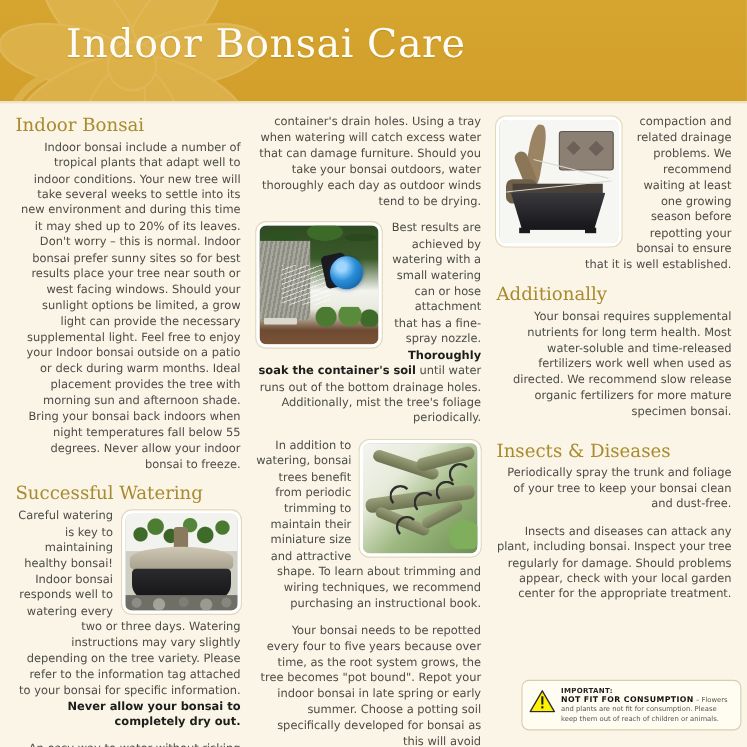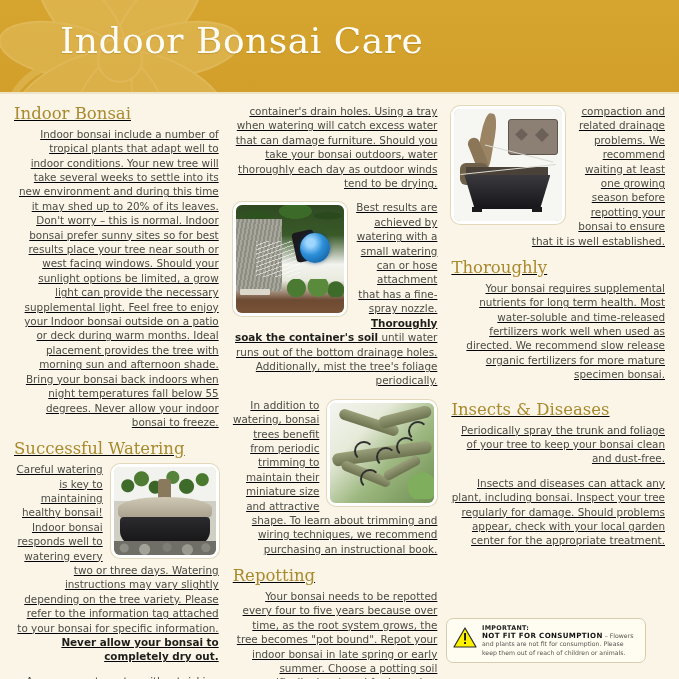--- a/index.html
+++ b/index.html
@@ -2,21 +2,21 @@
 <html><head>
 <meta charset="utf-8">
 <style>
   html,body{margin:0;padding:0;}
   body{
     width:679px;height:679px;
     background:#FAF5E6;
     font-family:"DejaVu Sans", sans-serif;
     overflow:hidden;
   }
-  .page{position:relative;width:679px;height:679px;background:#FAF5E6;text-decoration:underline;}
+  .page{position:relative;width:679px;height:679px;background:#FAF5E6;}
 
   
   .header{
     position:relative;
     height:92px;
     background:#D4A22C;
     background:linear-gradient(180deg,#D6A52F 0%,#D2A02A 100%);
     overflow:hidden;
     border-bottom:2px solid #EDE3C8;
   }
@@ -156,21 +156,21 @@
   .ph4 .pot{left:10px;top:66px;width:86px;height:34px;
     background:linear-gradient(180deg,#3a3a3e,#16161a);
     clip-path:polygon(0 0,100% 0,88% 100%,12% 100%);}
   .ph4 .feet{left:18px;top:98px;width:70px;height:5px;
     background:linear-gradient(90deg,#1a1a1d 0 10px,transparent 10px 60px,#1a1a1d 60px 70px);}
   .ph4 .wire{position:absolute;border-top:1px solid #d9d9d2;}
   .ph4 .w1{left:6px;top:60px;width:96px;transform:rotate(-6deg);}
   .ph4 .w2{left:30px;top:44px;width:70px;transform:rotate(14deg);}
 
   
-  .warnwrap{position:absolute;left:446px;top:618px;width:200px;}
+  .warnwrap{position:absolute;left:474px;top:618px;width:200px;}
   .warn{
     border:1px solid #D8CDAE;
     border-radius:7px;
     background:#FFFDF2;
     padding:5px 7px 5px 6px;
     display:flex;
     gap:5px;
     align-items:flex-start;
   }
   .tri{
@@ -260,21 +260,20 @@
         <i class="w" style="left:24px;top:38px;"></i>
         <i class="w" style="left:46px;top:44px;"></i>
         <i class="w" style="left:66px;top:34px;"></i>
         <i class="w" style="left:30px;top:66px;"></i>
         <i class="w" style="left:78px;top:18px;"></i>
       </div>
 
       <p class="body">In addition to watering, bonsai trees benefit from periodic trimming to maintain their miniature size and attractive shape. To learn about trimming and wiring techniques, we recommend purchasing an instructional book.</p>
       <div class="clear"></div>
 
-      <h2 class="sec">Repotting</h2>
       <p class="body">Your bonsai needs to be repotted every four to five years because over time, as the root system grows, the tree becomes "pot bound". Repot your indoor bonsai in late spring or early summer. Choose a potting soil specifically developed for bonsai as this will avoid</p>
     </div>
 
     <div class="col col3">
 
       <div class="photo ph4 fl-left">
         <i class="bg"></i>
           <i class="trunk"></i>
           <i class="trunk2"></i>
           <i class="roots"></i>
@@ -282,21 +281,21 @@
           <i class="pot"></i>
           <i class="feet"></i>
         <i class="inset"></i>
         <i class="wire w1"></i>
           <i class="wire w2"></i>
       </div>
 
       <p class="body">compaction and related drainage problems. We recommend waiting at least one growing season before repotting your bonsai to ensure that it is well established.</p>
       <div class="clear"></div>
 
-      <h2 class="sec">Thoroughly</h2>
+      <h2 class="sec">Additionally</h2>
       <p class="body">Your bonsai requires supplemental nutrients for long term health. Most water-soluble and time-released fertilizers work well when used as directed. We recommend slow release organic fertilizers for more mature specimen bonsai.</p>
 
       <h2 class="sec" style="margin-top:18px">Insects &amp; Diseases</h2>
       <p class="body">Periodically spray the trunk and foliage of your tree to keep your bonsai clean and dust-free.</p>
       <p class="body">Insects and diseases can attack any plant, including bonsai. Inspect your tree regularly for damage. Should problems appear, check with your local garden center for the appropriate treatment.</p>
     </div>
   </div>
 
   <div class="warnwrap">
     <div class="warn">

